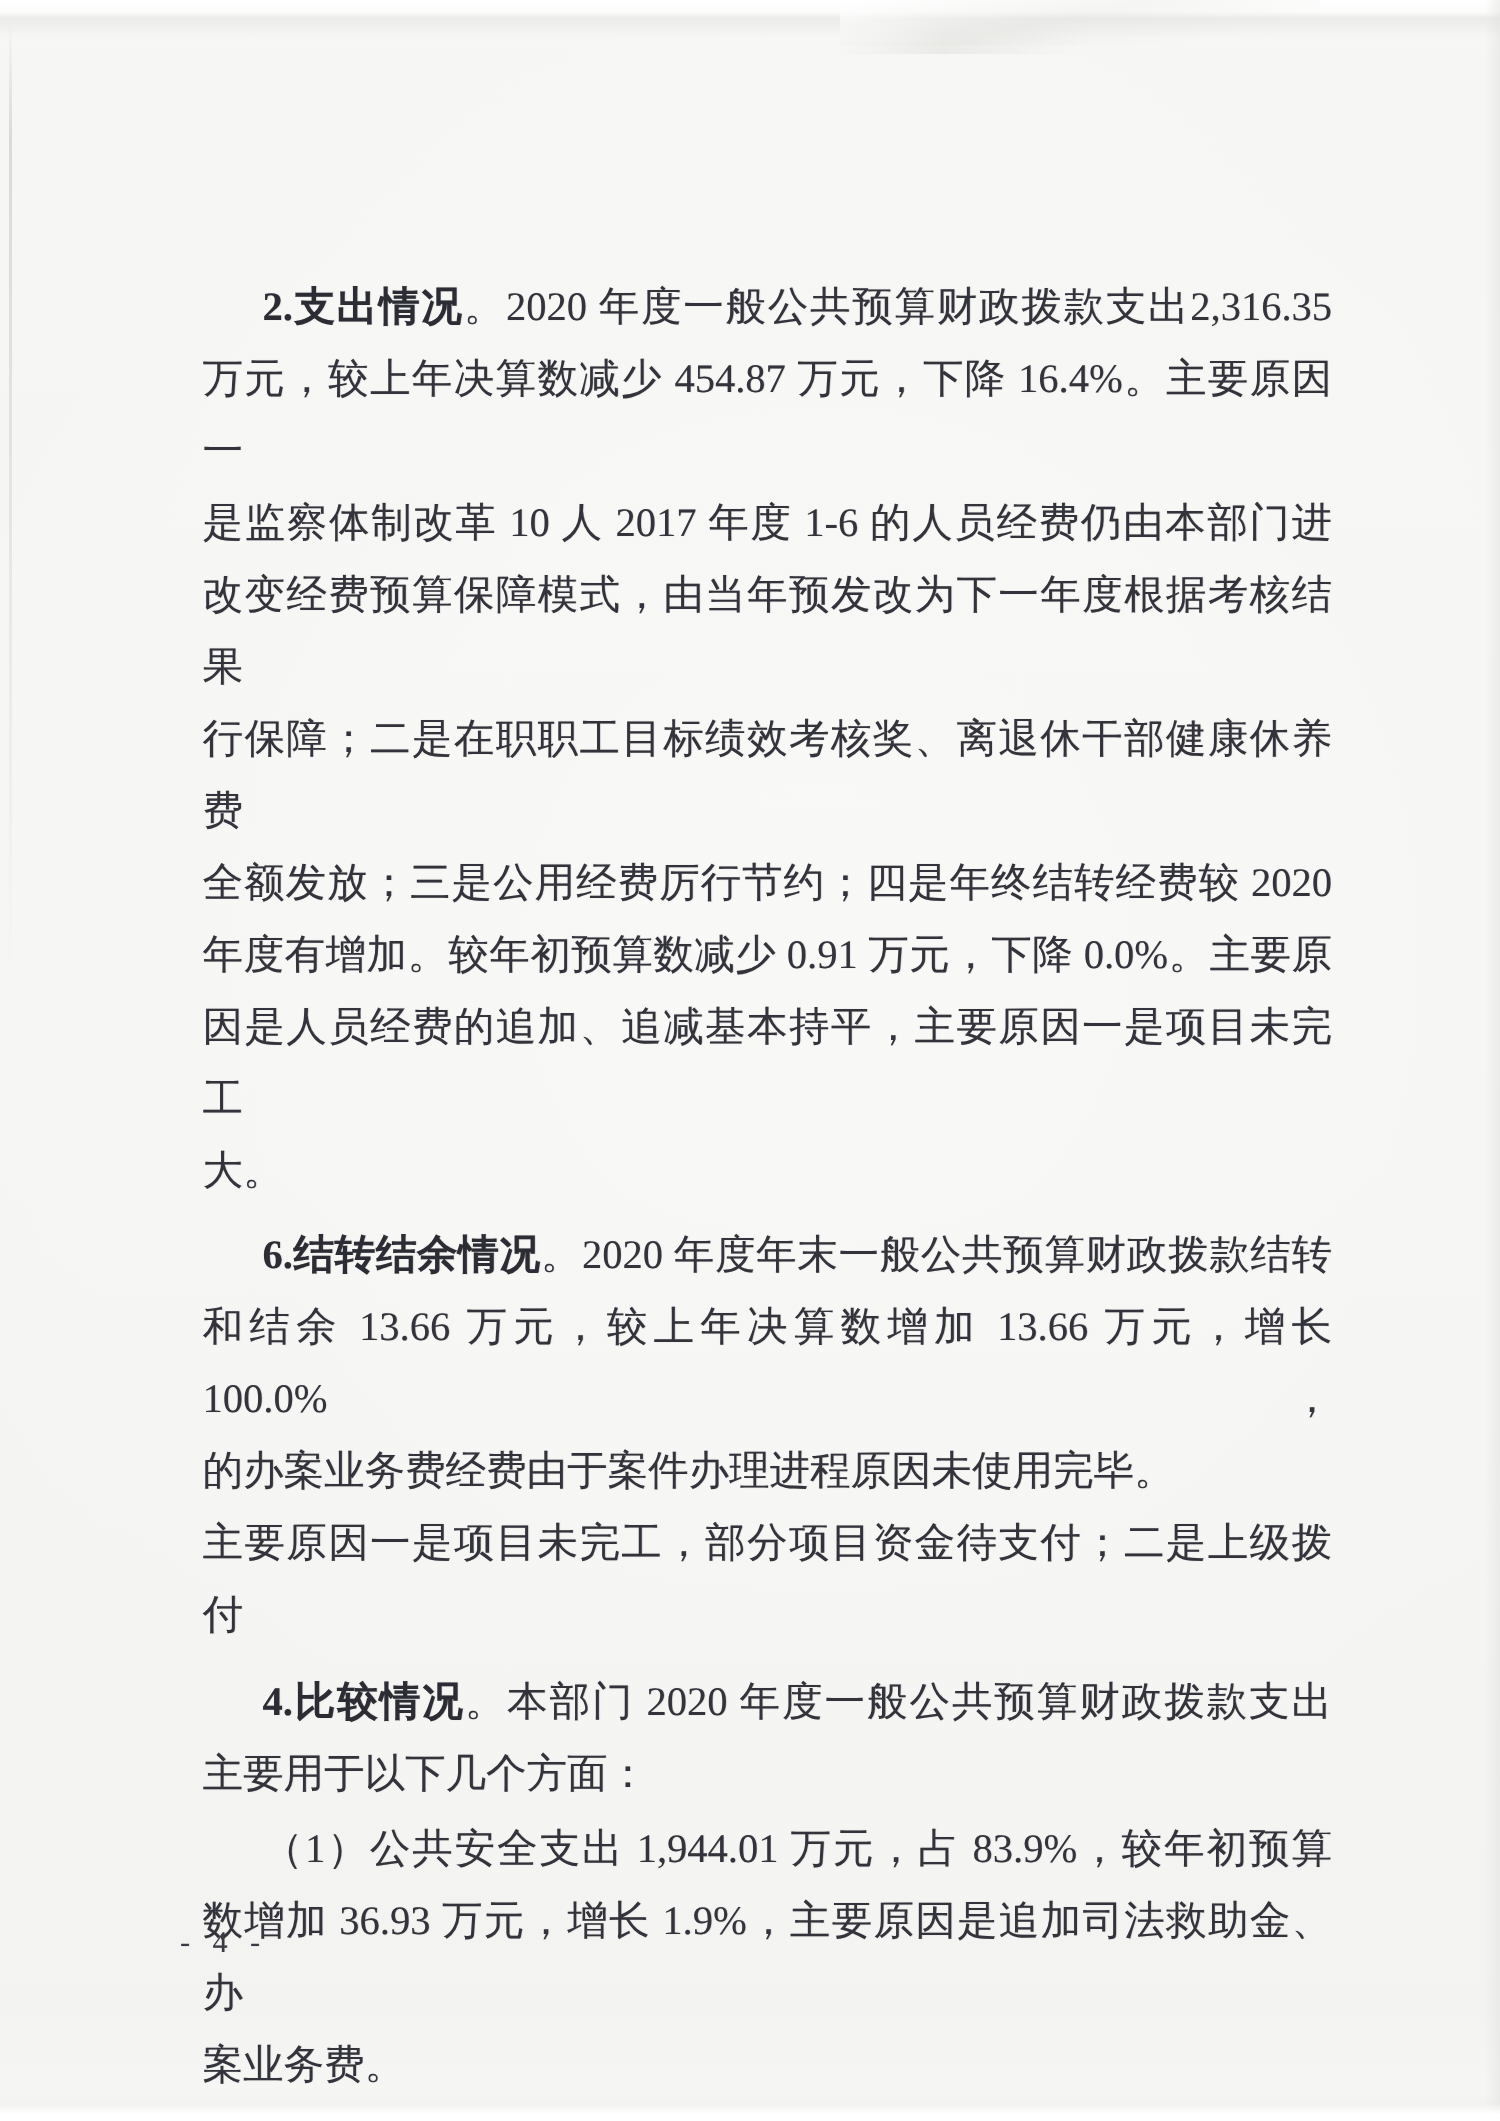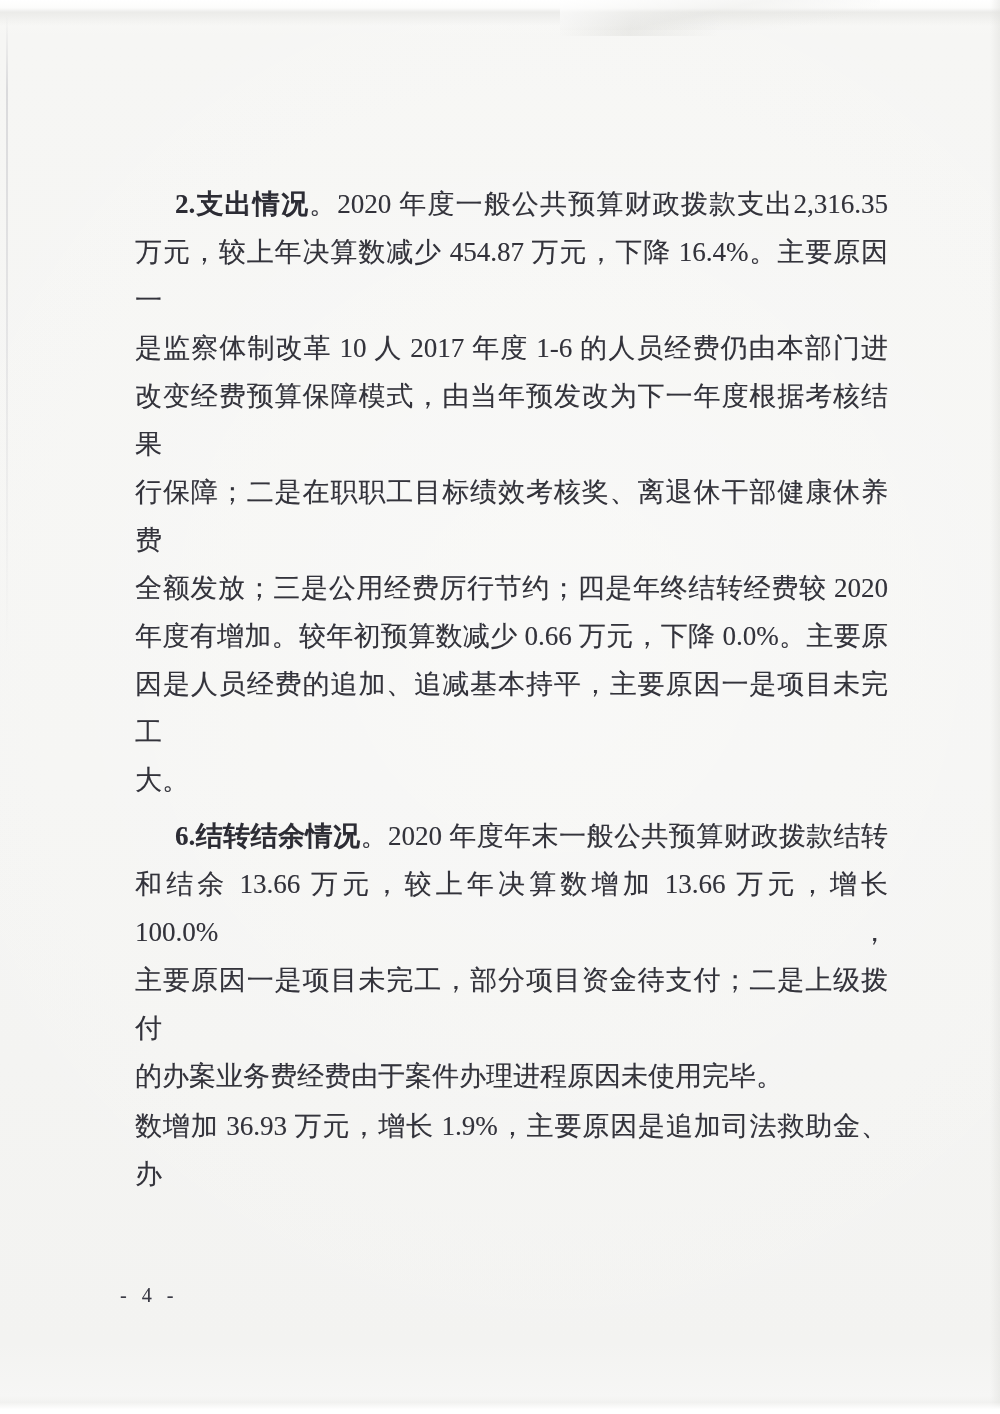--- a/index.html
+++ b/index.html
@@ -120,33 +120,39 @@
 
   <main class="doc">
 
     <section>
       <p class="line j first"><span class="lead">2.支出情况</span><span>。2020 年度一般公共预算财政拨款支出2,316.35</span></p>
       <p class="line j">万元，较上年决算数减少 454.87 万元，下降 16.4%。主要原因一</p>
       <p class="line j">是监察体制改革 10 人 2017 年度 1-6 的人员经费仍由本部门进</p>
       <p class="line j">改变经费预算保障模式，由当年预发改为下一年度根据考核结果</p>
       <p class="line j">行保障；二是在职职工目标绩效考核奖、离退休干部健康休养费</p>
       <p class="line j">全额发放；三是公用经费厉行节约；四是年终结转经费较 2020</p>
-      <p class="line j">年度有增加。较年初预算数减少 0.66 万元，下降 0.0%。主要原</p>
+      <p class="line j">年度有增加。较年初预算数减少 0.91 万元，下降 0.0%。主要原</p>
       <p class="line j">因是人员经费的追加、追减基本持平，主要原因一是项目未完工</p>
       <p class="line">大。</p>
     </section>
 
     <section class="sec-carryover">
       <p class="line j first"><span class="lead">6.结转结余情况</span><span>。2020 年度年末一般公共预算财政拨款结转</span></p>
       <p class="line j">和结余 13.66 万元，较上年决算数增加 13.66 万元，增长 100.0%，</p>
+      <p class="line">的办案业务费经费由于案件办理进程原因未使用完毕。</p>
       <p class="line j">主要原因一是项目未完工，部分项目资金待支付；二是上级拨付</p>
-      <p class="line">的办案业务费经费由于案件办理进程原因未使用完毕。</p>
     </section>
 
+    <section class="sec-comparison">
+      <p class="line j first"><span class="lead">4.比较情况</span><span>。本部门 2020 年度一般公共预算财政拨款支出</span></p>
+      <p class="line">主要用于以下几个方面：</p>
+    </section>
 
     <section class="sec-item-1">
+      <p class="line j first"><span class="lead"></span><span>（1）公共安全支出 1,944.01 万元，占 83.9%，较年初预算</span></p>
       <p class="line j">数增加 36.93 万元，增长 1.9%，主要原因是追加司法救助金、办</p>
+      <p class="line">案业务费。</p>
     </section>
 
   </main>
 
   <span class="pagenum">- 4 -</span>
 </div>
 
 </body></html>

